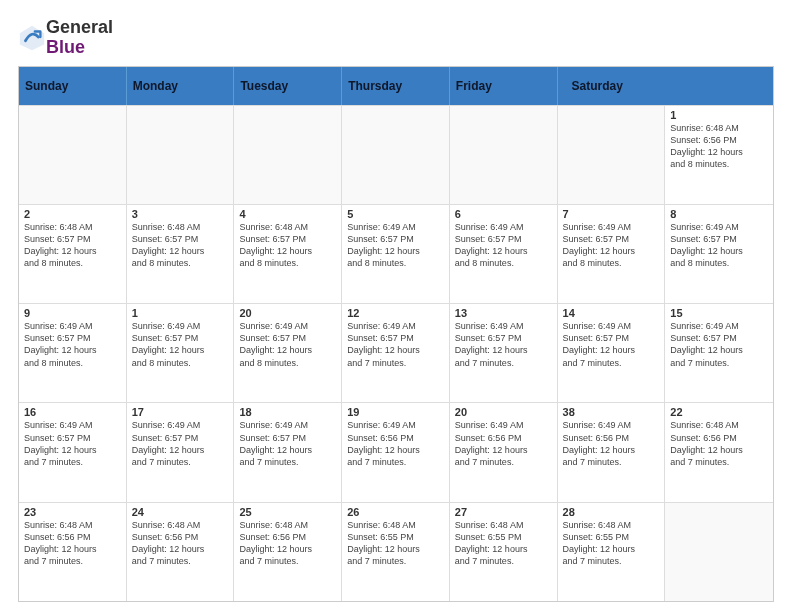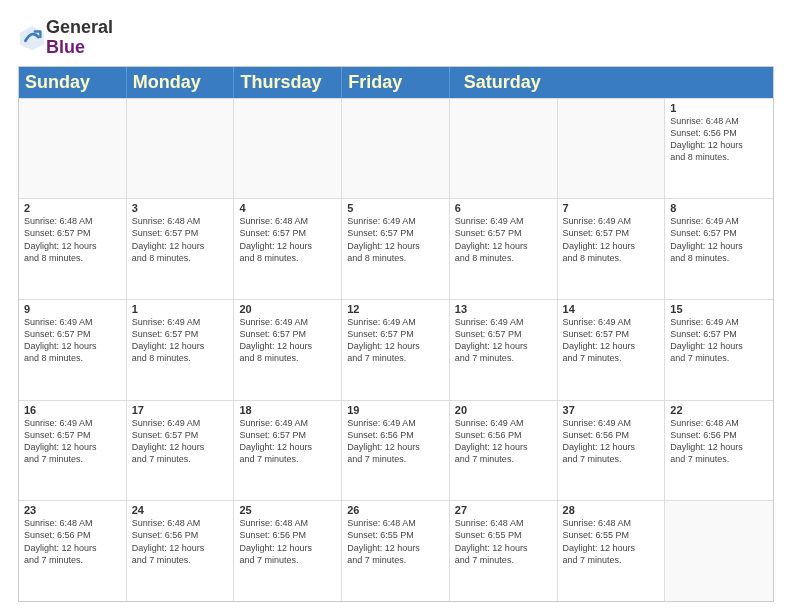--- a/index.html
+++ b/index.html
@@ -57,24 +57,24 @@
       display: flex;
       flex-direction: column;
       border: 1px solid #ccc;
     }
     .cal-header {
       display: grid;
       grid-template-columns: repeat(7, 1fr);
       background: #3a7cc1;
     }
     .cal-header-cell {
-      color: #fef9c3;
-      font-size: 18px;
+      color: #0f172a;
+      font-size: 12px;
       font-weight: bold;
-      padding: 5px 6px;
+      padding: 12px 6px;
       border-right: 1px solid #5a9cd4;
     }
     .cal-header-cell:last-child {
       border-right: none;
       margin-left: 8px;
     }
     .cal-body {
       flex: 1;
       display: flex;
       flex-direction: column;
@@ -133,20 +133,21 @@
     <div class="title-block">
       <div class="month-year"></div>
       <div class="location"></div>
     </div>
   </div>
 
   <div class="calendar">
     <div class="cal-header">
     <div class="cal-header-cell">Sunday</div>
         <div class="cal-header-cell">Monday</div>
+        <div class="cal-header-cell">Tuesday</div>
         <div class="cal-header-cell">Thursday</div>
         <div class="cal-header-cell">Friday</div>
         <div class="cal-header-cell">Saturday</div>
       </div>
     <div class="cal-body">
     <div class="cal-row">
           <div class="cal-cell empty"></div>
           <div class="cal-cell empty"></div>
           <div class="cal-cell empty"></div>
           <div class="cal-cell empty"></div>
@@ -292,21 +293,21 @@
 and 7 minutes.</div>
           </div>
           <div class="cal-cell">
             <span class="day-num">20</span>
             <div class="cell-text" style="white-space: pre-line;">Sunrise: 6:49 AM
 Sunset: 6:56 PM
 Daylight: 12 hours
 and 7 minutes.</div>
           </div>
           <div class="cal-cell">
-            <span class="day-num">37</span>
+            <span class="day-num">38</span>
             <div class="cell-text" style="white-space: pre-line;">Sunrise: 6:49 AM
 Sunset: 6:56 PM
 Daylight: 12 hours
 and 7 minutes.</div>
           </div>
           <div class="cal-cell">
             <span class="day-num">22</span>
             <div class="cell-text" style="white-space: pre-line;">Sunrise: 6:48 AM
 Sunset: 6:56 PM
 Daylight: 12 hours

